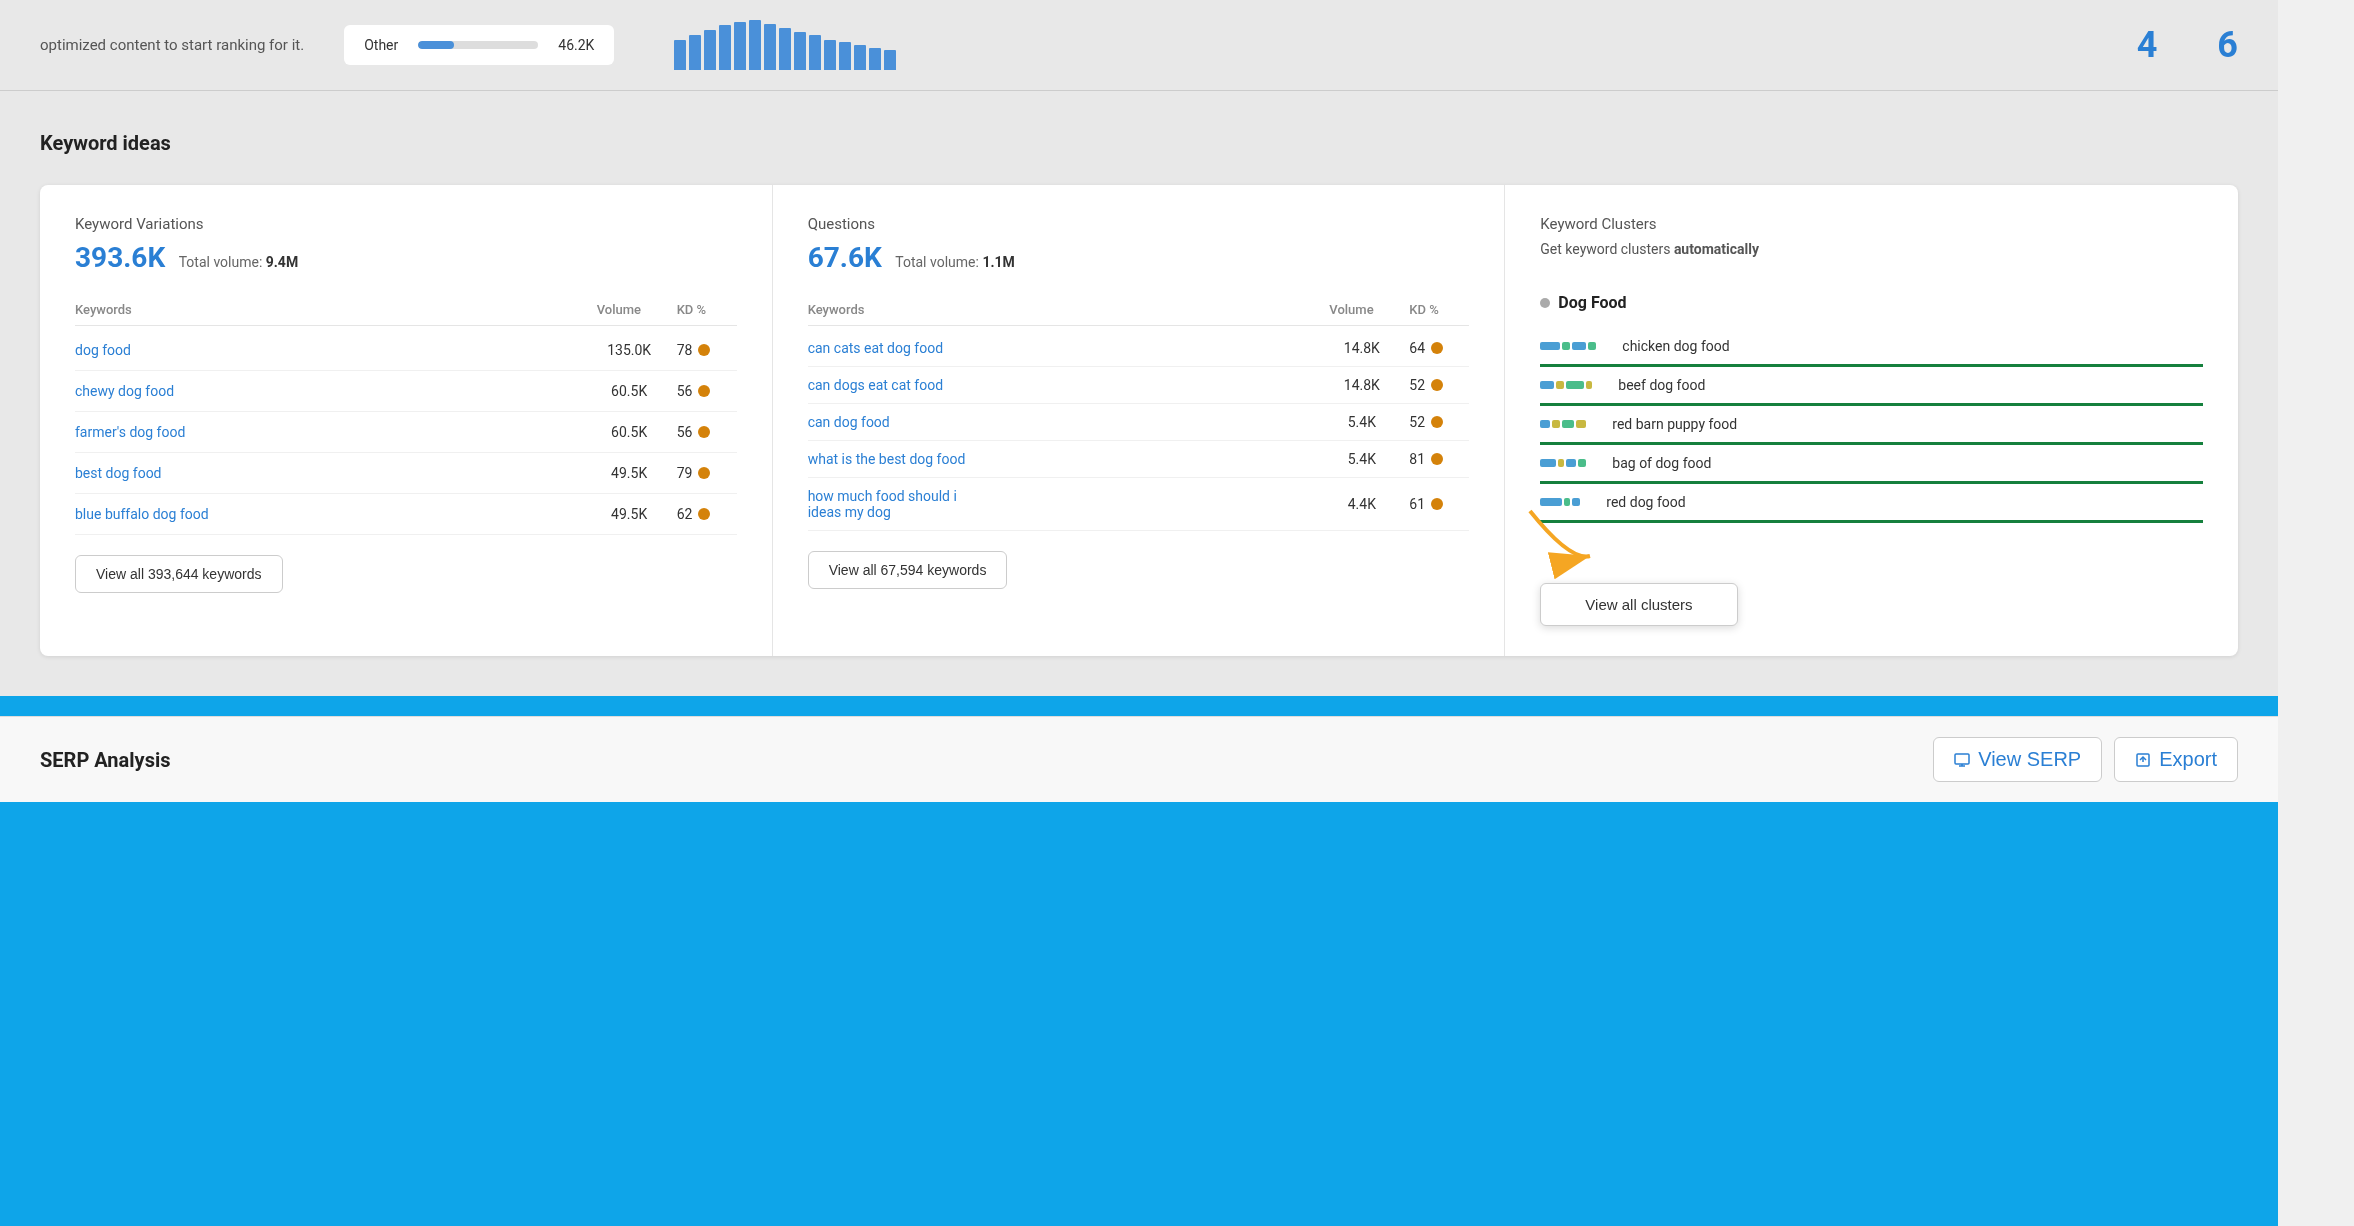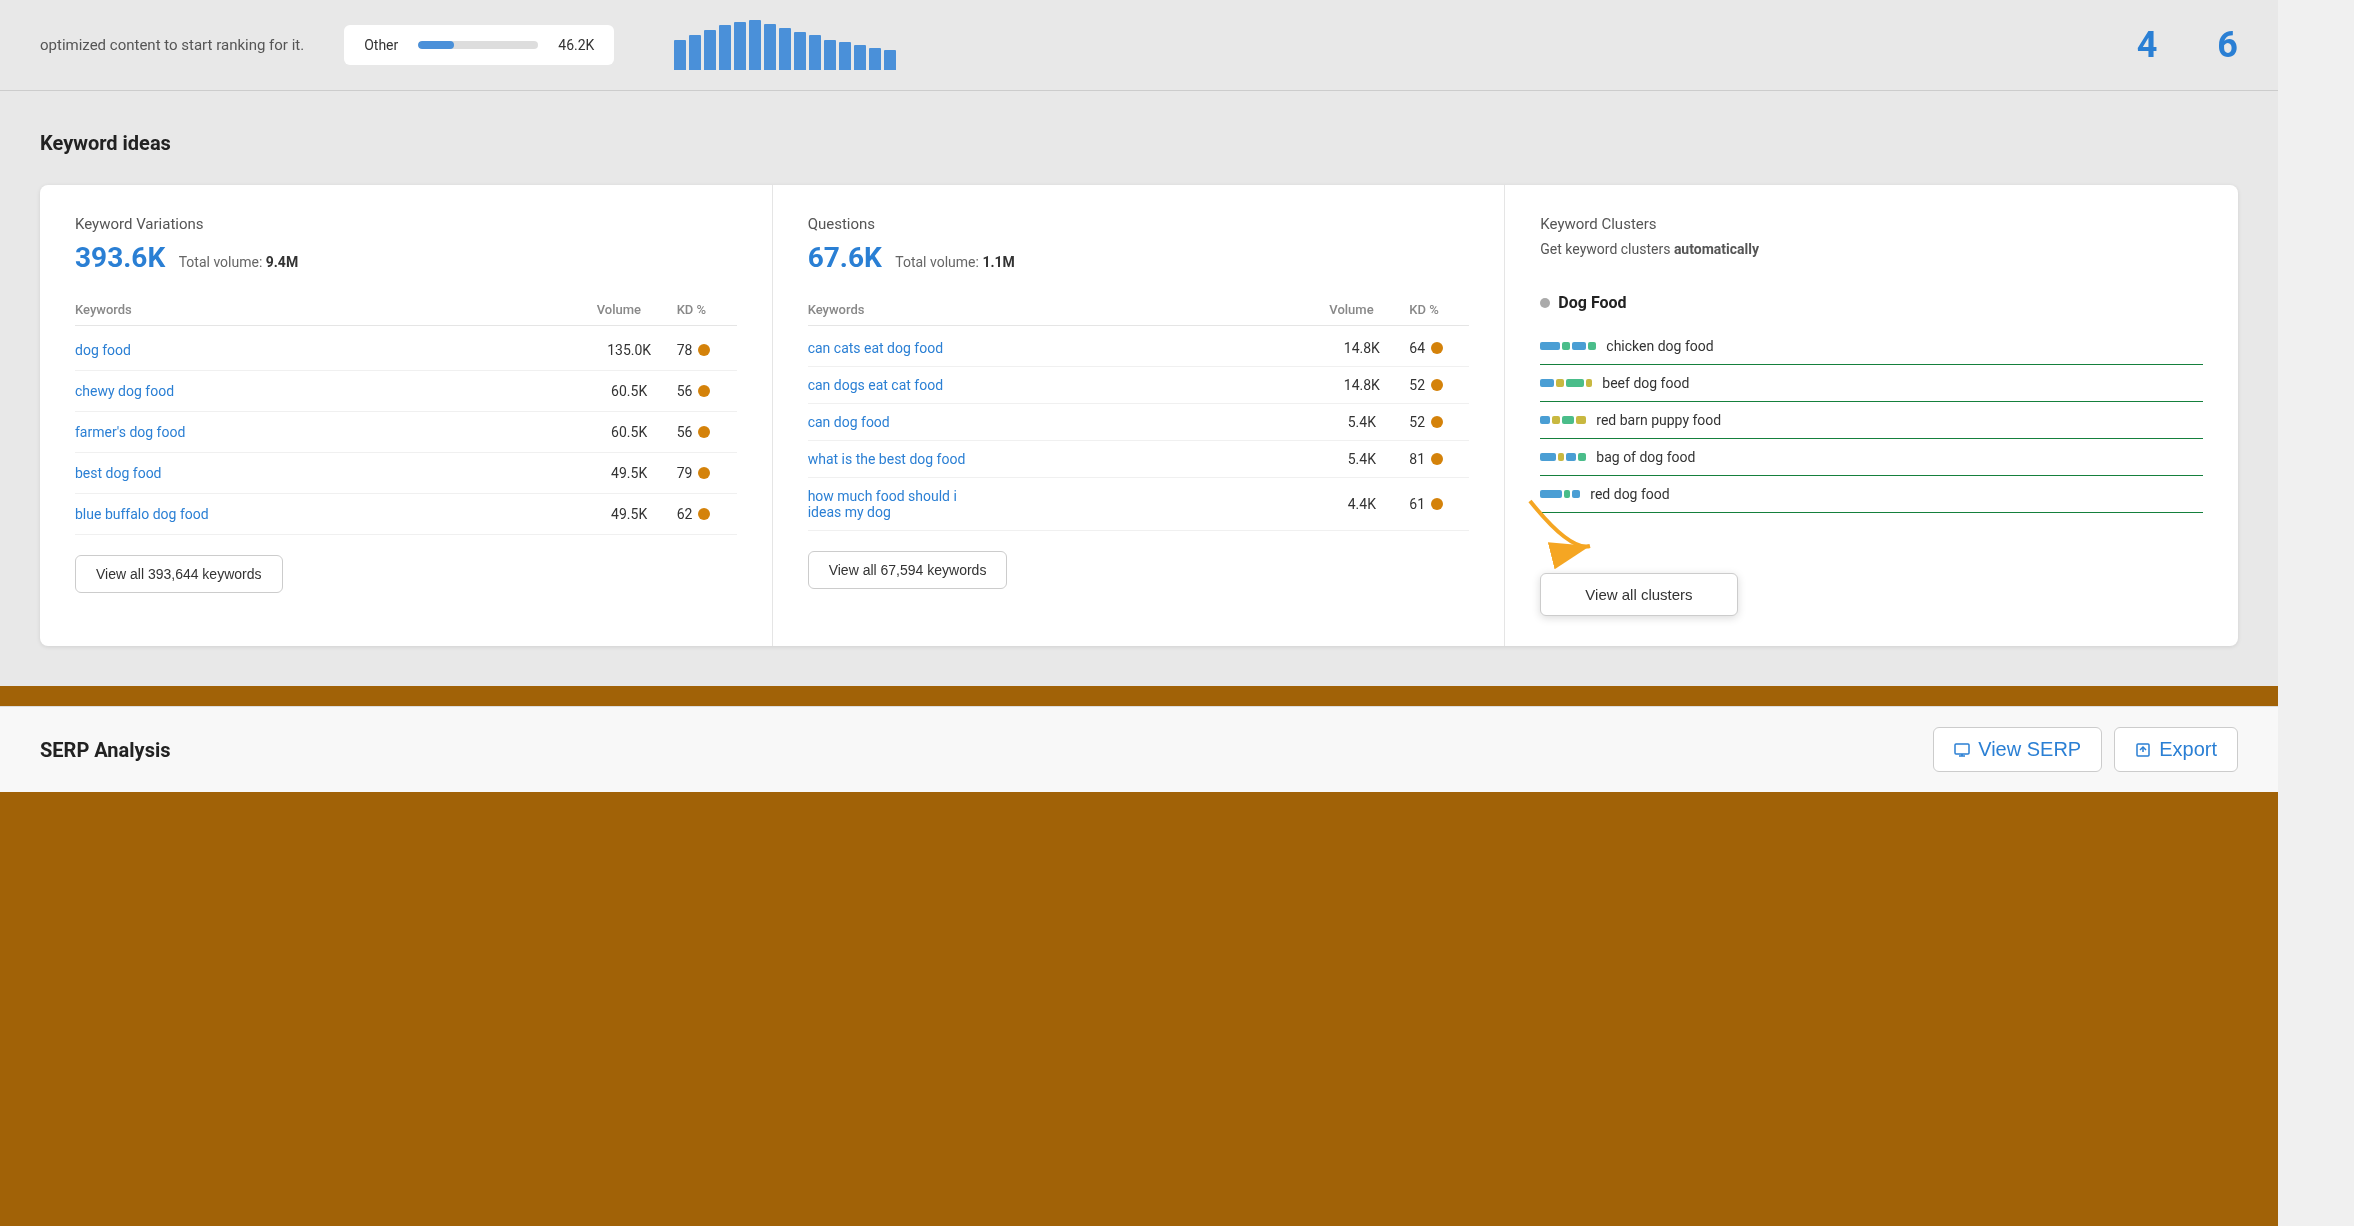--- a/index.html
+++ b/index.html
@@ -6,21 +6,21 @@
     body {
       font-family: -apple-system, BlinkMacSystemFont, 'Segoe UI', Roboto, sans-serif;
       background: #f0f0f0;
       color: #333;
       font-size: 14px;
     }
 
     .page-wrapper {
       width: 2278px;
       min-height: 1226px;
-      background: #a16207;
+      background: #0ea5e9;
       position: relative;
       padding: 0;
     }
 
     
     .top-bar {
       background: #e8e8e8;
       padding: 20px 40px;
       display: flex;
       align-items: center;
@@ -249,23 +249,23 @@
     .cluster-dot {
       width: 10px;
       height: 10px;
       border-radius: 50%;
       background: #aaa;
     }
 
     .cluster-item {
       display: flex;
       align-items: center;
-      gap: 10px;
+      gap: 26px;
       padding: 10px 0;
-      border-bottom: 1px solid #15803d;
+      border-bottom: 3px solid #15803d;
       text-align: right;
     }
 
     .cluster-item:last-child {
       border-bottom: none;
     }
 
     .cluster-bar-group {
       display: flex;
       gap: 2px;

